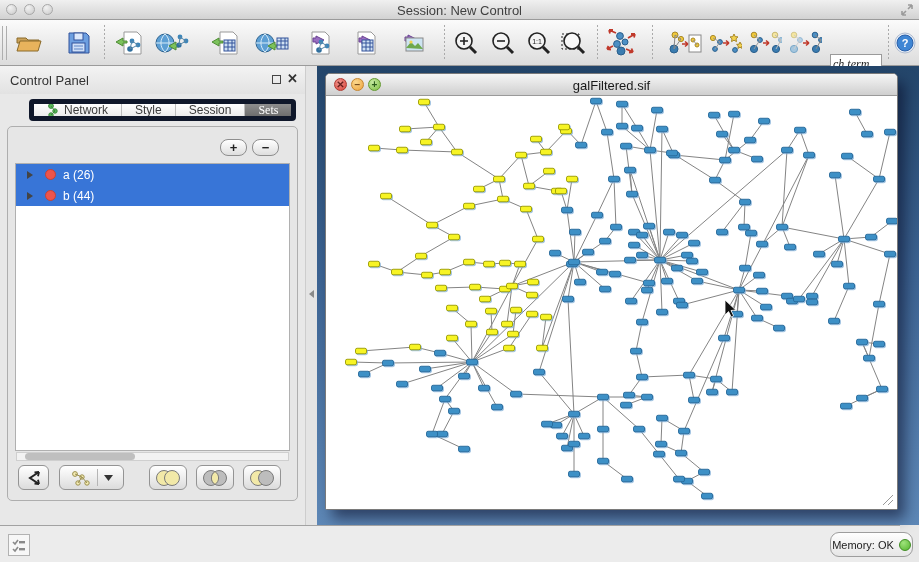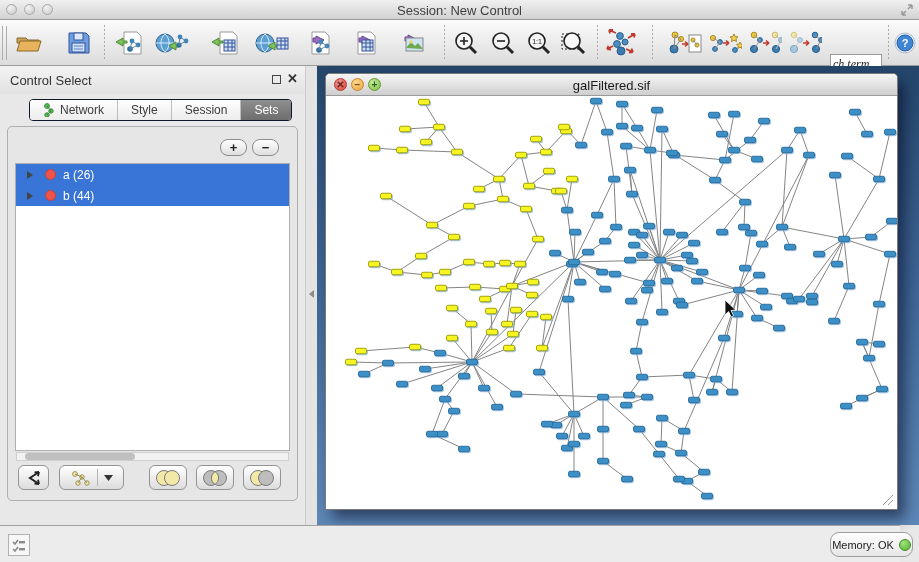--- a/index.html
+++ b/index.html
@@ -25,26 +25,26 @@
   #search-box { left:830px; top:34px; width:52px; height:21px; border:1px solid #9a9a9a;
     background:#fff; font-style:italic; font-size:12px; color:#222; padding:0 2px;
     font-family:"Liberation Serif",serif; outline:none; }
 
   
   #control-panel { left:0; top:66px; width:305px; height:459px; background:#e8e8e8; }
   #cp-header { left:0; top:0; width:305px; height:28px; background:linear-gradient(#f3f3f3,#e2e2e2); }
   #cp-title { left:10px; top:7px; font-size:13px; color:#333; }
   #cp-float { right:24px; top:9px; width:9px; height:9px; border:1.5px solid #444; }
   #cp-close { right:7px; top:5px; font-size:13px; font-weight:bold; color:#333; }
-  #tabstrip { left:29px; top:33px; height:22px; display:flex; border:1px solid #0f172a;
+  #tabstrip { left:29px; top:33px; height:22px; display:flex; border:5px solid #0f172a;
     border-radius:4px; background:#fdfdfd; overflow:hidden; }
   .tab { padding:0 13px; font-size:12px; color:#3c3c3c; display:flex; gap:5px; align-items:center;
     border-right:1px solid #bdbdbd; background:linear-gradient(#fefefe,#ececec); white-space:nowrap; }
   .tab:last-child { border-right:none; }
-  .tab.active { background:linear-gradient(#8e8e8e,#6e6e6e); color:#fff; }
+  .tab.active { background:linear-gradient(#8e8e8e,#6e6e6e); color:#fff;font-family:Liberation Serif, serif; }
   #sets-panel { left:7px; top:60px; width:291px; height:375px; border:1px solid #aeaeae;
     border-radius:5px; background:#e6e6e6; }
   .mini-btn { top:12px; width:27px; height:17px; border:1px solid #8e8e8e; border-radius:8px;
     background:linear-gradient(#ffffff,#dedede); font-size:13px; font-weight:bold; color:#222;
     text-align:center; line-height:15px; }
   #setlist { left:7px; top:36px; width:275px; height:288px; background:#fff; border:1px solid #b0b0b0; }
   .set-row { width:100%; height:21px; display:flex; align-items:center; }
   .set-row.sel { background:#3875d7; color:#fff; }
   .tri { width:0; height:0; border-left:6px solid #555; border-top:4px solid transparent;
     border-bottom:4px solid transparent; margin-left:11px; }
@@ -291,21 +291,21 @@
     <svg width="24" height="24">
       <circle cx="12" cy="12" r="10" fill="#e8eef6" stroke="#b0bcd0"></circle>
       <circle cx="12" cy="12" r="8" fill="#3f86d4" stroke="#2a5fa8"></circle>
       <text x="12" y="16" font-size="11" font-weight="bold" text-anchor="middle" fill="#fff" font-family="Liberation Sans">?</text>
     </svg>
   </div>
 </div>
 
 <div id="control-panel" class="abs">
   <div id="cp-header" class="abs">
-    <span id="cp-title" class="abs">Control Select</span>
+    <span id="cp-title" class="abs">Control Panel</span>
     <div id="cp-float" class="abs"></div>
     <div id="cp-close" class="abs">✕</div>
   </div>
 
   <div id="tabstrip" class="abs">
       <div class="tab">
         <svg width="12" height="14">
           <circle cx="4" cy="3" r="2.4" fill="#5cb85c" stroke="#3c8c3c"></circle>
           <circle cx="8" cy="8" r="2.2" fill="#5cb85c" stroke="#3c8c3c"></circle>
           <circle cx="4" cy="12" r="2.2" fill="#5cb85c" stroke="#3c8c3c"></circle>

